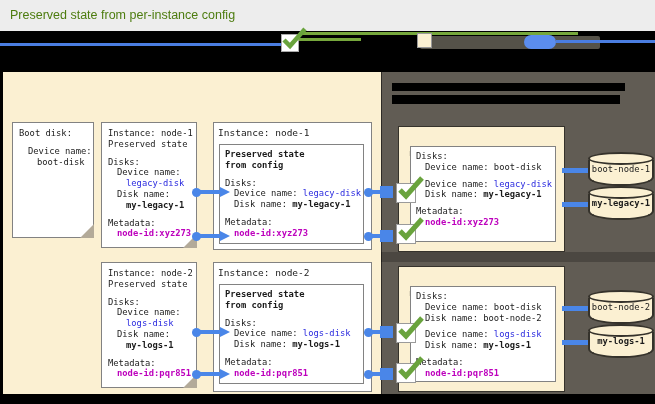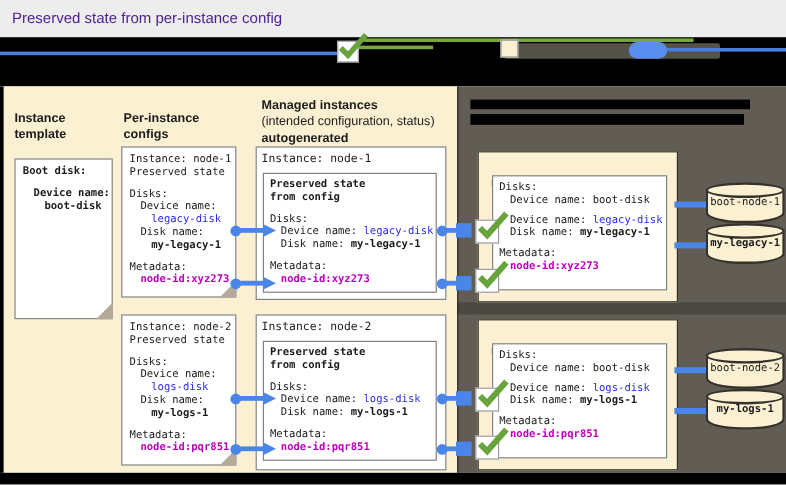--- a/index.html
+++ b/index.html
@@ -2,21 +2,21 @@
 <html><head>
 <meta charset="utf-8">
 <style>
   html,body { margin:0; padding:0; background:#fff; }
   .stage { position:relative; width:655px; height:404px; overflow:hidden; background:#fff;
            font-family:"Liberation Sans", sans-serif; }
   .abs { position:absolute; }
 
   
   .titlebar { position:absolute; left:0; top:0; width:655px; height:31px; background:#ededed; }
-  .titlebar .t { position:absolute; left:10px; top:8px; font-size:12.5px; color:#4c1d95; }
+  .titlebar .t { position:absolute; left:10px; top:8px; font-size:12.5px; color:#4d7c0f; }
 
   
   .legend { position:absolute; left:0; top:31px; width:655px; height:41px; background:#000; }
 
   
   .cream-panel { position:absolute; left:0; top:72px; width:381px; height:322px;
                  background:#fbf0d2; border-left:3px solid #000; box-sizing:border-box; }
   .dark-panel  { position:absolute; left:381px; top:72px; width:274px; height:322px;
                  background:#615c54; border-left:1px solid #2e2b27; box-sizing:border-box; }
   .dark-sep { position:absolute; left:381px; top:252px; width:274px; height:10px; background:rgba(0,0,0,0.22); }
@@ -99,33 +99,22 @@
     <div class="lg-line-blue" style="left:556px;top:9px;width:99px;"></div>
   </div>
 
   <div class="cream-panel"></div>
   <div class="dark-panel"></div>
   <div class="dark-sep"></div>
 
   <div class="redact" style="left:392px;top:83px;width:233px;height:8px;"></div>
   <div class="redact" style="left:392px;top:95px;width:228px;height:9px;"></div>
 
-  <div class="colhdr" style="left:12px;top:93px;width:70px;">
-    <span>Instance template</span>
-  </div>
-  <div class="colhdr" style="left:103px;top:93px;width:86px;">
-    <span>Per-instance configs</span>
-  </div>
-  <div class="colhdr" style="left:218px;top:82px;width:164px;">
-    <div>Managed instances</div>
-    <div class="reg">(intended configuration, status)</div>
-    <div>autogenerated</div>
-  </div>
-
-  <div class="box mono" style="left:12px;top:132px;width:82px;height:134px;font-weight:bold;">
+
+  <div class="box mono" style="left:12px;top:122px;width:82px;height:116px;">
     <div class="line">Boot disk:</div>
     <div class="sp"></div>
     <div class="line ind1">Device name:</div>
     <div class="line ind2">boot-disk</div>
     <span class="fold"></span>
   </div>
 
   <div class="box mono" style="left:101px;top:122px;width:96px;height:126px;">
     <div class="line">Instance: node-1</div>
     <div class="line">Preserved state</div>
@@ -199,20 +188,21 @@
     <div class="line">Metadata:</div>
     <div class="line ind1 mag-t">node-id:xyz273</div>
   </div>
 
   <div class="node-box" style="left:398px;top:266px;width:167px;height:126px;">
     <span class="nlabel">node-8</span>
   </div>
   <div class="innerbox mono" style="left:410px;top:286px;width:146px;height:96px;">
     <div class="line">Disks:</div>
     <div class="line ind1"><span>Device name: </span><span>boot-disk</span></div>
+    <div class="line ind1"><span>Disk name: </span><span>boot-node-2</span></div>
     <div class="sp" style="height:6px;"></div>
     <div class="line ind1"><span>Device name: </span><span class="blue-t">logs-disk</span></div>
     <div class="line ind1"><span>Disk name: </span><span class="bold">my-logs-1</span></div>
     <div class="sp" style="height:6px;"></div>
     <div class="line">Metadata:</div>
     <div class="line ind1 mag-t">node-id:pqr851</div>
   </div>
 
   <div class="bline abs" style="left:562px;top:168px;width:28px;height:5px;"></div>
   <div class="cyl" style="left:588px;top:160px;">

